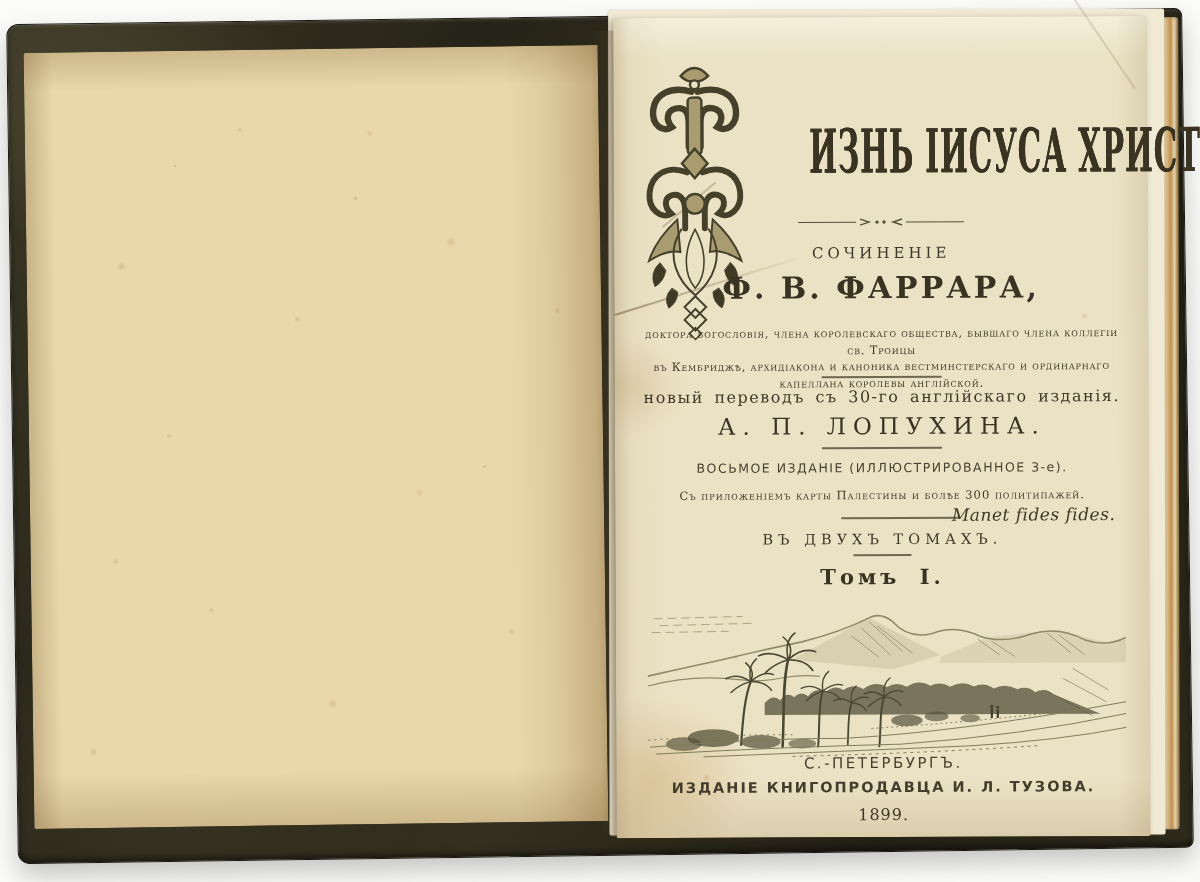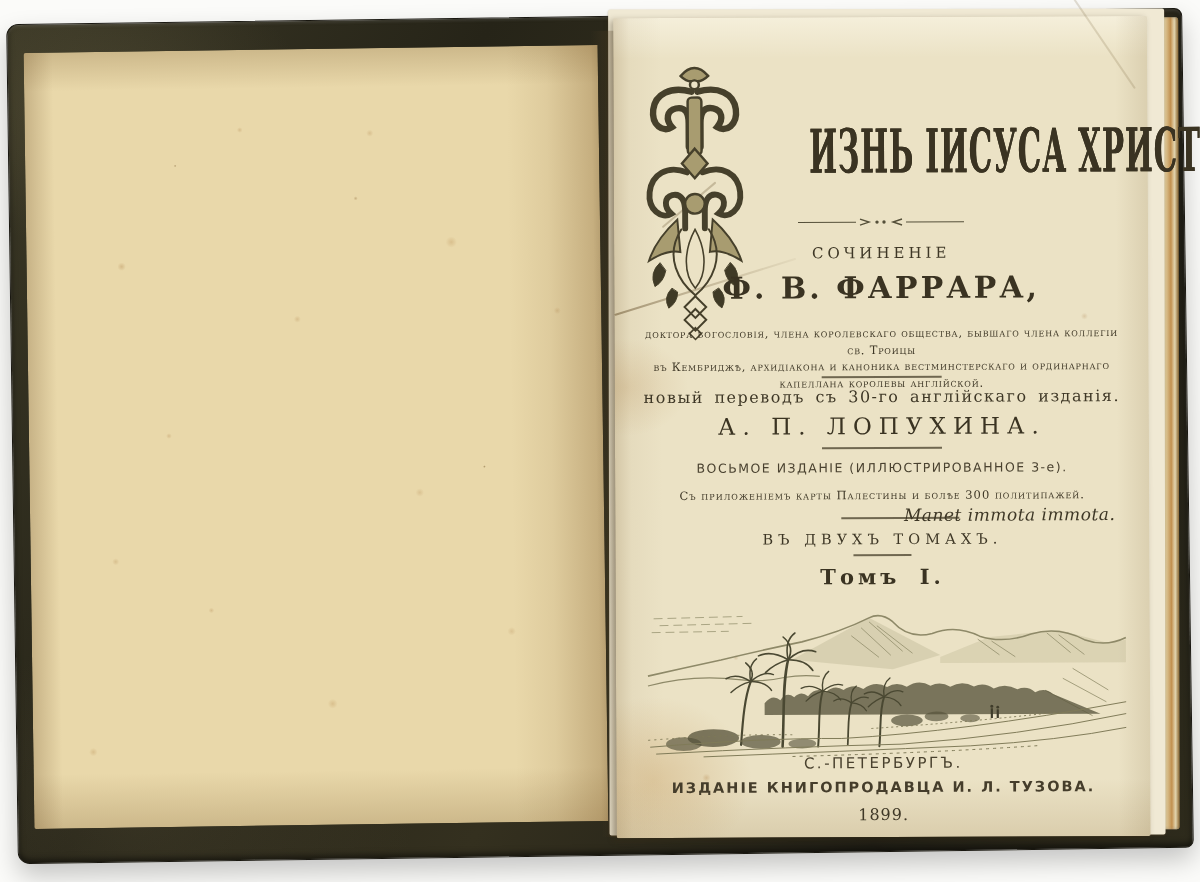--- a/index.html
+++ b/index.html
@@ -234,21 +234,21 @@
 
     <div class="tp-line translator">А. П. ЛОПУХИНА.</div>
 
     <div class="rule rule-2"></div>
 
     <div class="tp-line edition">ВОСЬМОЕ ИЗДАНІЕ (ИЛЛЮСТРИРОВАННОЕ 3-е).</div>
 
     <div class="tp-line supplement">Съ приложеніемъ карты Палестины и болѣе 300 политипажей.</div>
 
     <div class="rule-motto"></div>
-    <div class="motto">Manet immota immota.</div>
+    <div class="motto">Manet fides fides.</div>
 
     <div class="tp-line volumes">ВЪ ДВУХЪ ТОМАХЪ.</div>
 
     <div class="rule rule-3"></div>
 
     <div class="tp-line volnum">Томъ I.</div>
 
     <div class="engraving">
       <svg viewBox="0 0 490 162" width="484" height="162">
 

